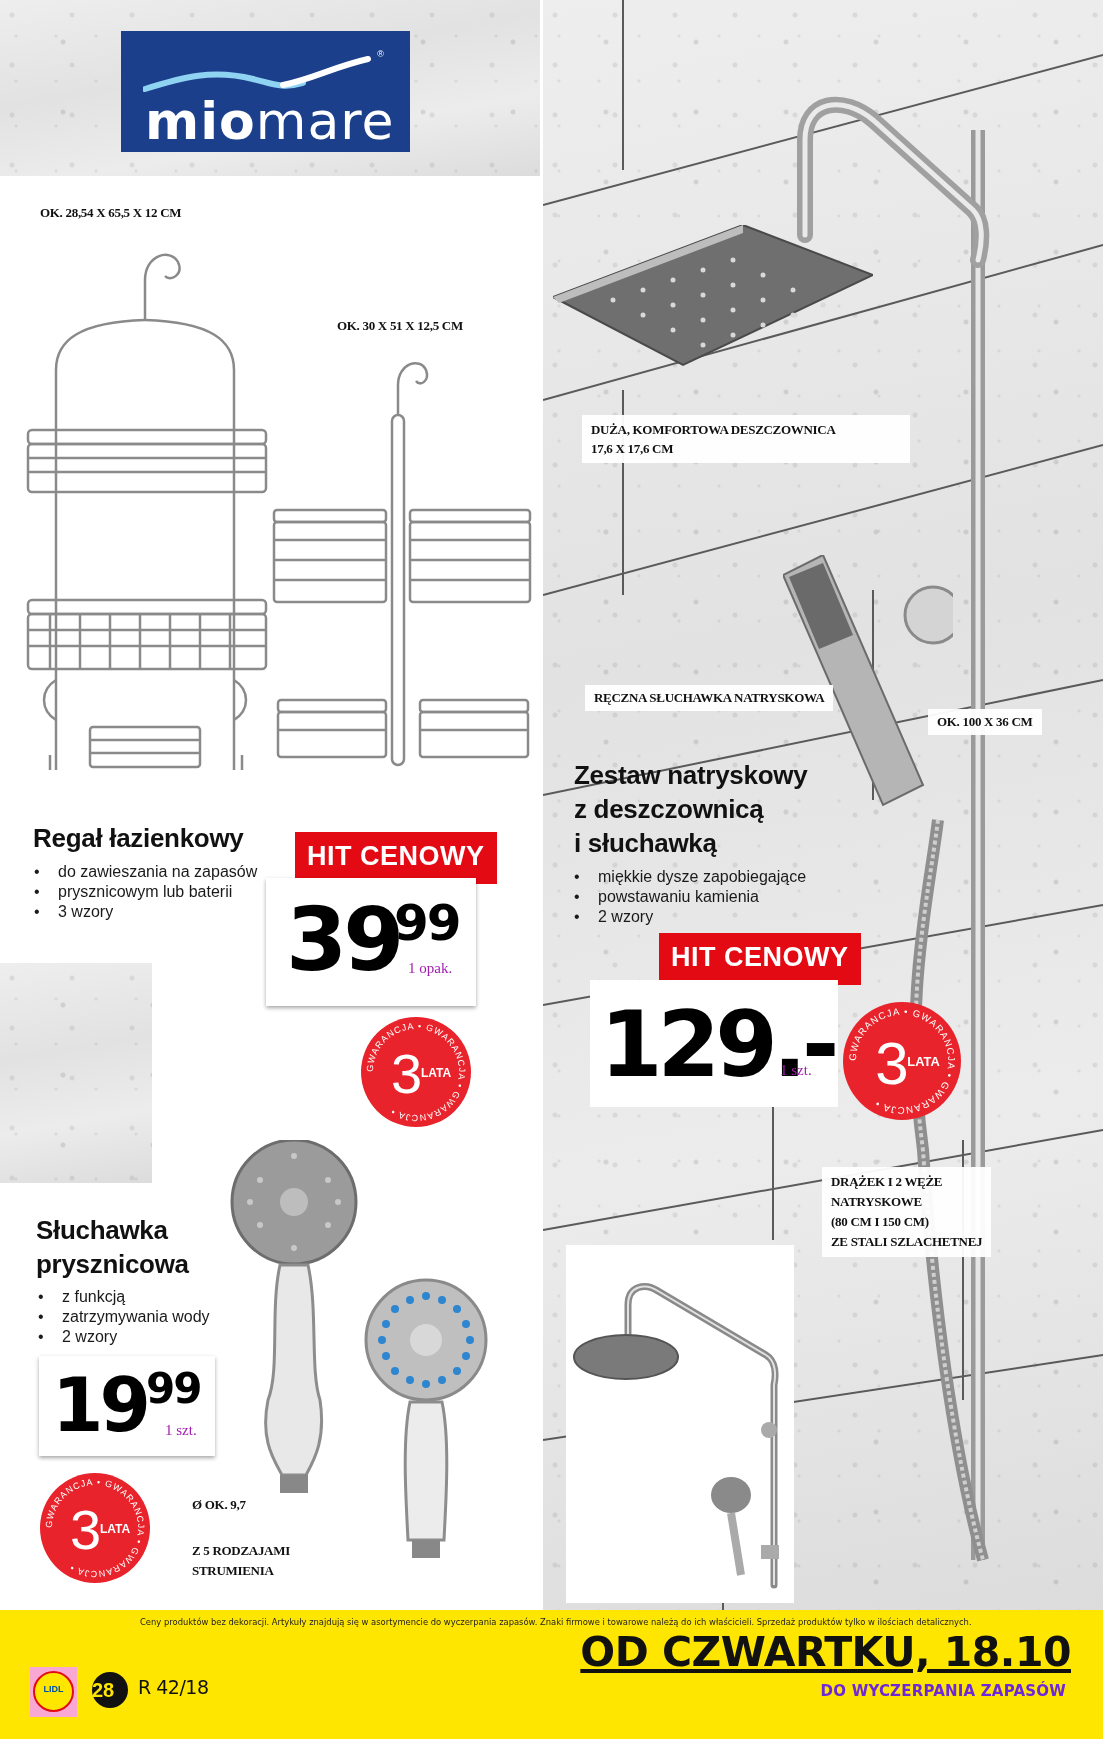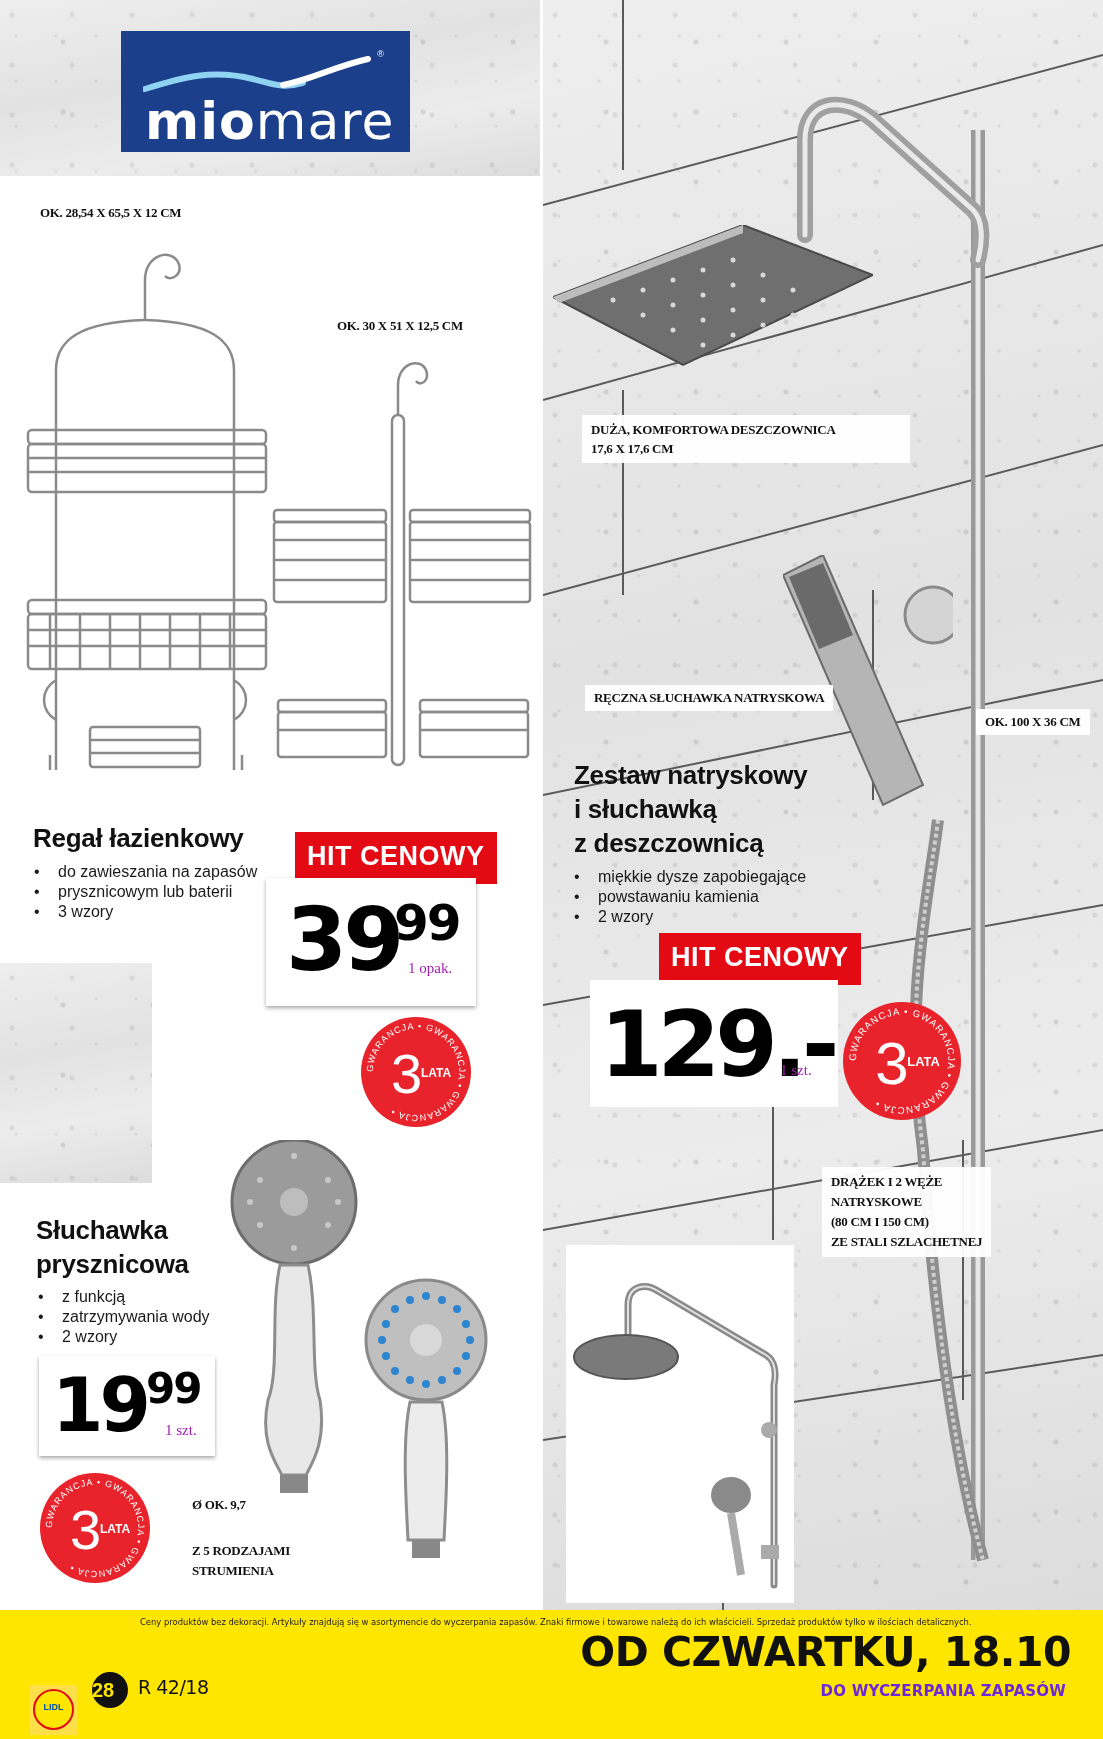--- a/index.html
+++ b/index.html
@@ -45,26 +45,26 @@
 
   
   #right-panel { position: absolute; left: 543px; top: 0; width: 560px; height: 1610px; overflow: hidden; }
   .tile-lines { position: absolute; left: 0; top: 0; }
 
   .small-photo { position: absolute; left: 566px; top: 1245px; width: 228px; height: 358px; background: #fff; }
 
   
   #footer { position: absolute; left: 0; top: 1610px; width: 1103px; height: 129px; background: #ffe600; }
   #disclaimer { position: absolute; left: 140px; top: 7px; font-size: 8.4px; color: #222; white-space: nowrap; font-family: "DejaVu Sans", sans-serif; }
-  #lidl-logo { position: absolute; left: 30px; top: 75px; width: 47px; height: 50px; background: #fde047; }
+  #lidl-logo { position: absolute; left: 30px; top: 57px; width: 47px; height: 50px; background: #f9a8d4; }
   #lidl-logo .ring { position: absolute; left: 3px; top: 4px; width: 41px; height: 41px; border-radius: 50%; background: #ffe600; border: 2px solid #e30a14; }
   #lidl-logo .txt { position: absolute; left: 0; width: 100%; top: 17px; text-align: center; font-size: 9px; font-weight: bold; color: #0050aa; }
   #page-num { position: absolute; left: 92px; top: 62px; width: 36px; height: 36px; border-radius: 50%; background: #111; color: #ffe600; font-weight: bold; font-size: 20px; line-height: 36px; }
   #issue { position: absolute; left: 138px; top: 66px; font-size: 19px; color: #111; font-family: "DejaVu Sans", sans-serif; letter-spacing: -0.5px; }
-  #date-line { position: absolute; right: 32px; top: 18px; font-family: "DejaVu Sans", sans-serif; font-weight: bold; font-size: 41px; color: #111; letter-spacing: -0.5px; }
+  #date-line { position: absolute; right: 32px; top: 18px; font-family: "DejaVu Sans", sans-serif; font-weight: bold; font-size: 41px; color: #111; letter-spacing: -0.5px; text-decoration: underline; }
   #stock-line { position: absolute; right: 37px; top: 72px; font-family: "DejaVu Sans", sans-serif; font-weight: bold; font-size: 15px; color: #6d28d9; letter-spacing: 0.2px; }
 </style>
 </head>
 <body>
 
 <div id="top-band" class="concrete"></div>
 
 <div id="logo">
   <svg class="wave" viewBox="0 0 240 60" width="240" height="60">
     <path d="M2 40 C40 28, 70 20, 110 30 C130 35, 140 40, 160 34" stroke="#8fd3f2" stroke-width="6" fill="none" stroke-linecap="round"></path>
@@ -261,26 +261,26 @@
     <polygon points="6,22 40,8 70,80 36,94" fill="#6a6a6a"></polygon>
     <circle cx="150" cy="60" r="28" fill="#d4d4d4" stroke="#8a8a8a" stroke-width="3" transform="translate(-0 0)"></circle>
   </svg>
 </div>
 
 <div class="dim dim-box" style="left:582px; top:415px; line-height:19px; width:328px;">
   <div>DUŻA, KOMFORTOWA DESZCZOWNICA</div>
   <div>17,6 X 17,6 CM</div>
 </div>
 <div class="dim dim-box" style="left:585px; top:685px;">RĘCZNA SŁUCHAWKA NATRYSKOWA</div>
-<div class="dim dim-box" style="left:928px; top:709px;margin-left:48px;">OK. 100 X 36 CM</div>
+<div class="dim dim-box" style="left:928px; top:709px;">OK. 100 X 36 CM</div>
 
 <div class="title" style="left:574px; top:758px; line-height:34px;">
   <div>Zestaw natryskowy</div>
+  <div>z deszczownicą</div>
   <div>i słuchawką</div>
-  <div>z deszczownicą</div>
 </div>
 <ul class="bullets" style="left:570px; top:867px;">
   <li>miękkie dysze zapobiegające</li>
   <li>powstawaniu kamienia</li>
   <li>2 wzory</li>
 </ul>
 
 <div class="hit" style="left:659px; top:933px;">HIT CENOWY</div>
 <div class="price-box" style="left:590px; top:980px; width:248px; height:127px; box-shadow:none;">
   <div class="price-main" style="left:10px; top:20px; font-size:90px; line-height:90px; letter-spacing:-5px;">129.-</div>

